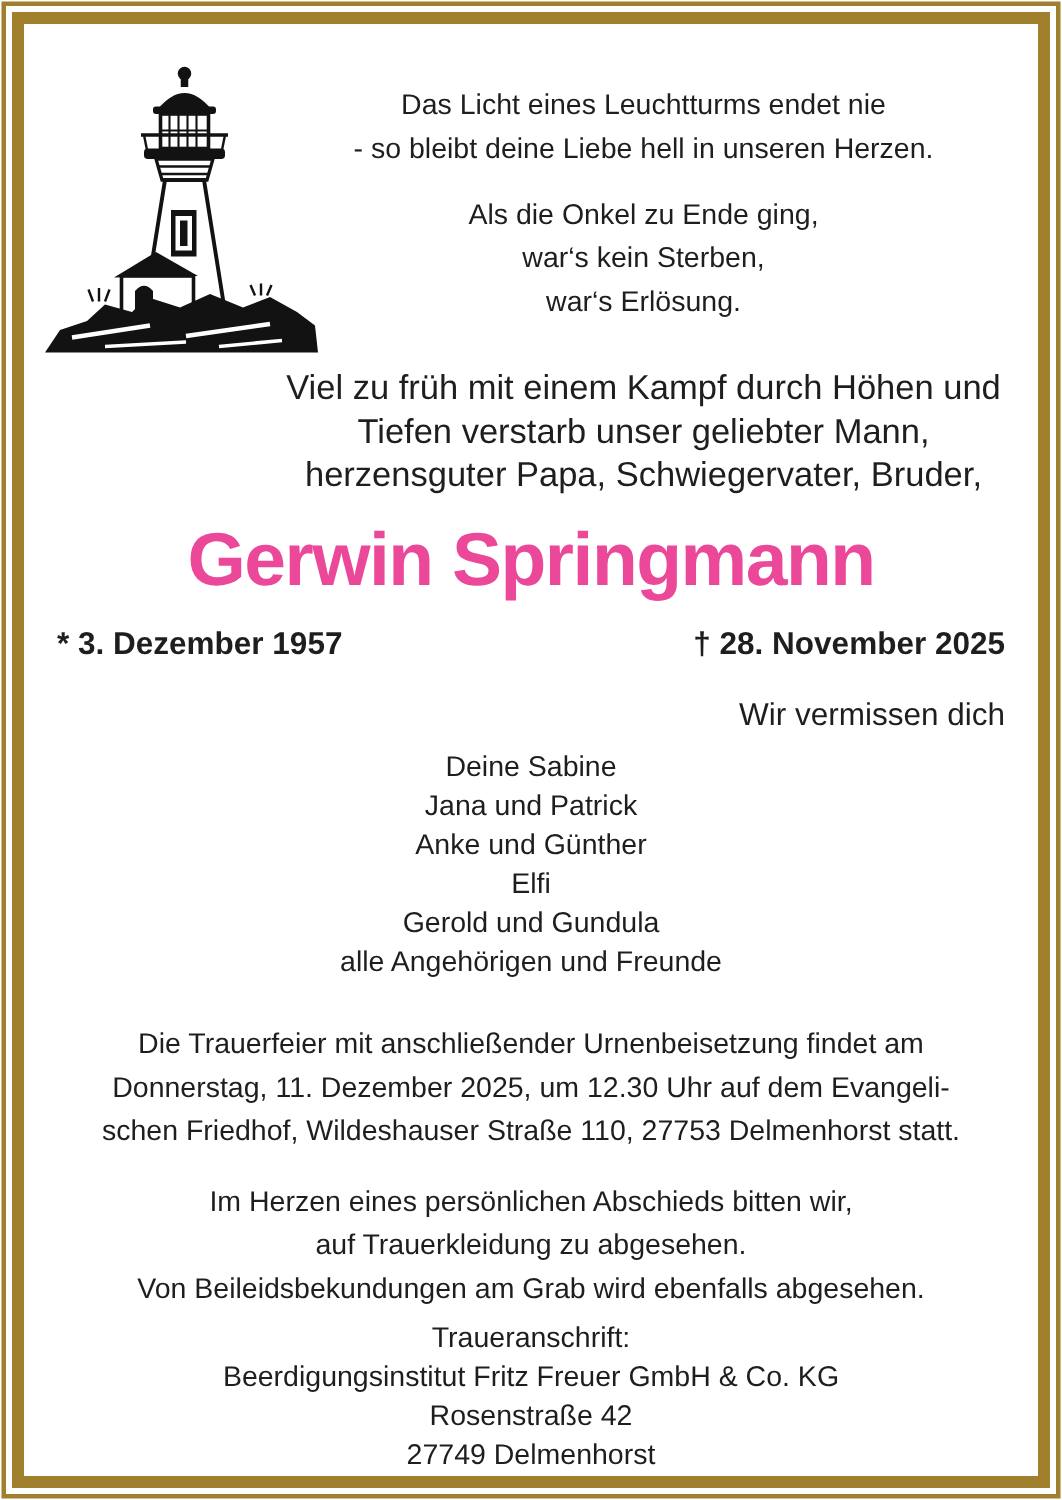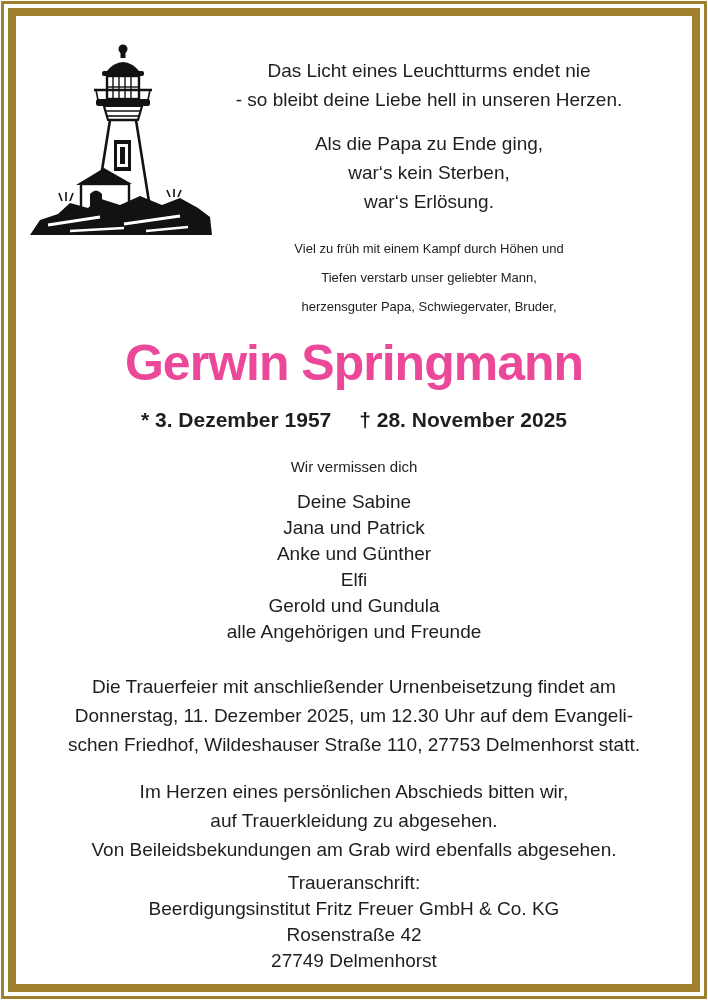--- a/index.html
+++ b/index.html
@@ -35,42 +35,42 @@
   .top-section { position: relative; display: flex; margin-top: 16px; }
   .lh-col { width: 150px; position: relative; flex: 0 0 150px; }
   .lh-col svg { position: absolute; left: -10px; top: -8px; }
   .top-text { flex: 1 1 auto; padding-top: 10px; }
 
   .body-text { font-size: 19px; line-height: 29px; }
   .epigraph { }
   .verse { margin-top: 15px; }
   .intro {
     margin-left: 150px;
-    margin-top: 18px;
-    font-size: 13px; line-height: 29px;
+    margin-top: 28px;
+    font-size: 23px; line-height: 29px;
   }
 
   .deceased-name {
     margin-top: 14px;
     font-size: 50px;
     line-height: 56px;
     font-weight: 700;
     letter-spacing: -1px;
     color: #ec4899;
   }
   .dates {
     margin-top: 17px;
     display: flex;
-    justify-content: center;
+    justify-content: space-between;
     gap: 28px;
     font-size: 21px;
     font-weight: 700;
     line-height: 24px;
   }
-  .farewell { margin-top: 22px; font-size: 15px; line-height: 26px; }
+  .farewell { margin-top: 22px; font-size: 21px; line-height: 26px; text-align: right; }
   .mourners { margin-top: 9px; font-size: 19px; line-height: 26px; }
   .service  { margin-top: 27px; font-size: 19px; line-height: 29px; }
   .requests { margin-top: 18px; font-size: 19px; line-height: 29px; }
   .address  { margin-top: 6px;  font-size: 19px; line-height: 26px; }
 </style>
 </head>
 <body>
 
 <div class="sheet">
   <div class="frame-thin"></div>
@@ -125,21 +125,21 @@
           <path d="M142 159 l-3 -7 M146 159 l0 -8 M150 159 l3 -7" stroke="#121212" stroke-width="1.6" fill="none"></path>
         </svg>
       </div>
 
       <div class="top-text">
         <p class="body-text epigraph">
           <span>Das Licht eines Leuchtturms endet nie</span><br>
           <span>- so bleibt deine Liebe hell in unseren Herzen.</span>
         </p>
         <p class="body-text verse">
-          <span>Als die Papa zu Ende ging,</span><br>
+          <span>Als die Onkel zu Ende ging,</span><br>
           <span>war‘s kein Sterben,</span><br>
           <span>war‘s Erlösung.</span>
         </p>
       </div>
     </div>
 
     <p class="intro">
       <span>Viel zu früh mit einem Kampf durch Höhen und</span><br>
       <span>Tiefen verstarb unser geliebter Mann,</span><br>
       <span>herzensguter Papa, Schwiegervater, Bruder,</span><br>

